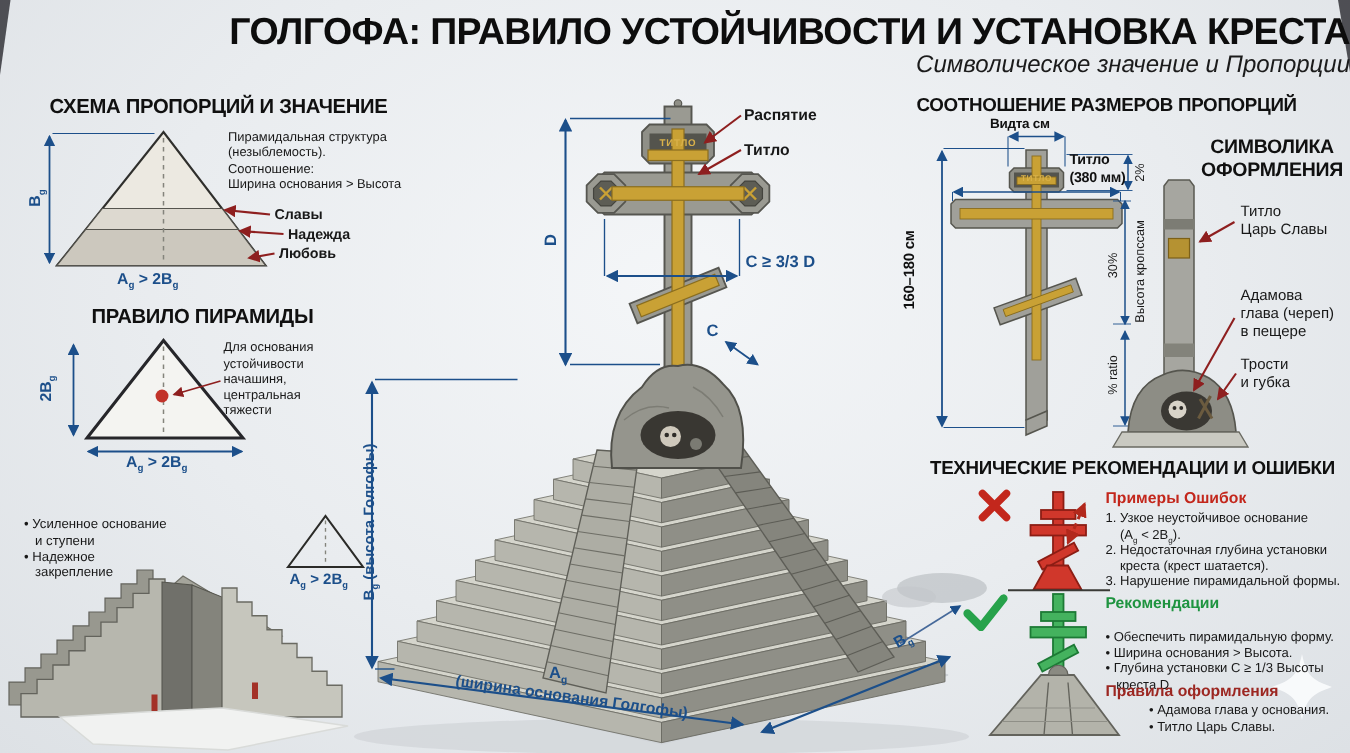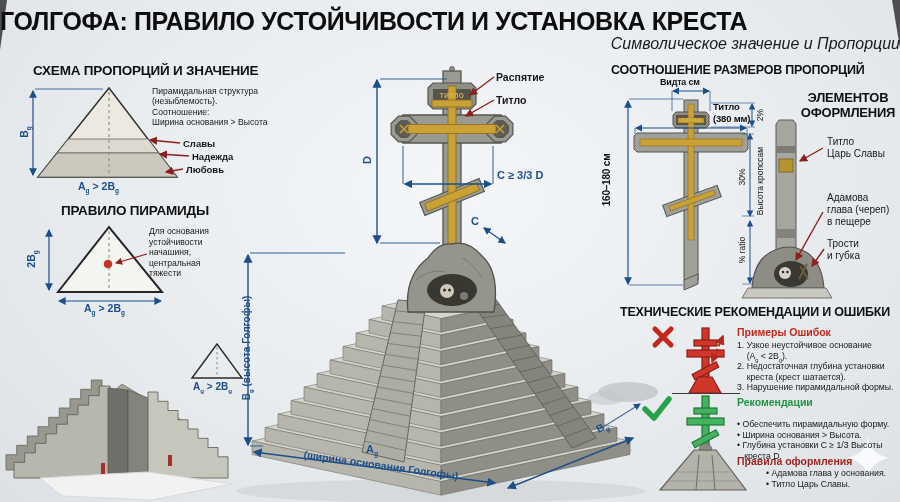--- a/index.html
+++ b/index.html
@@ -5,21 +5,21 @@
   html,body{margin:0;padding:0;background:#cfd3d7;}
   .stage{position:relative;width:900px;height:502px;overflow:hidden;
     background:radial-gradient(ellipse at 50% 38%, #f4f6f8 0%, #e9ecef 55%, #dde1e5 100%);
     font-family:"Liberation Sans", sans-serif;}
   svg{position:absolute;left:0;top:0;z-index:1;}
   .lbl{position:absolute;white-space:pre;z-index:5;color:var(--ink);line-height:1.2;}
   .ctr{transform:translate(-50%,-50%);}
   .r90{transform:translate(-50%,-50%) rotate(-90deg);}
   .blue{color:var(--dim_blue);font-weight:700;}
   .hd{font-weight:700;color:#101010;letter-spacing:-0.2px;}
-  .ttl{left:0;right:0;text-align:left;font-weight:800;font-size:25px;letter-spacing:-0.4px;color:#0d0d0d;}
+  .ttl{left:0;right:0;text-align:right;font-weight:800;font-size:25px;letter-spacing:-0.4px;color:#0d0d0d;}
   .sub{left:0;right:0;text-align:right;font-style:italic;font-size:16px;color:#1b1b1b;}
   .red-h{color:var(--error_red);font-weight:700;}
   .green-h{color:var(--ok_green);font-weight:700;}
   .rules-h{color:var(--rules_red);font-weight:700;}
   .gold{color:#d9b14a;font-weight:700;}
   sub{font-size:0.62em;line-height:0;}
 </style>
 </head>
 <body>
 
@@ -283,20 +283,24 @@
 
   <div class="lbl hd" style="left:61px;top:203px;font-size:13.5px">ПРАВИЛО ПИРАМИДЫ</div>
   <div class="lbl r90 blue" style="left:31px;top:259px;font-size:10.5px">2B<sub>g</sub></div>
   <div class="lbl" style="left:149px;top:226px;font-size:8.6px;line-height:10.6px">Для основания
 устойчивости
 начашиня,
 центральная
 тяжести</div>
   <div class="lbl blue" style="left:84px;top:302px;font-size:10.5px">A<sub>g</sub> &gt; 2B<sub>g</sub></div>
 
+  <div class="lbl" style="left:16px;top:344px;font-size:8.8px;line-height:10.8px">• Усиленное основание
+   и ступени
+• Надежное
+   закрепление</div>
   <div class="lbl blue" style="left:193px;top:381px;font-size:10px">A<sub>g</sub> &gt; 2B<sub>g</sub></div>
 
   <div class="lbl" style="left:496px;top:71px;font-size:10.5px;font-weight:600">Распятие</div>
   <div class="lbl" style="left:496px;top:94px;font-size:10.5px;font-weight:600">Титло</div>
   <div class="lbl ctr gold" style="left:452px;top:96px;font-size:6.5px;letter-spacing:0.5px">ТИТЛО</div>
   <div class="lbl r90 blue" style="left:368px;top:160px;font-size:11px">D</div>
   <div class="lbl blue" style="left:497px;top:169px;font-size:11px">C ≥ 3/3 D</div>
   <div class="lbl blue" style="left:471px;top:215px;font-size:11px">C</div>
   <div class="lbl r90 blue" style="left:247px;top:348px;font-size:10px">B<sub>g</sub> (высота Голгофы)</div>
   <div class="lbl blue" style="left:366px;top:443px;font-size:11px">A<sub>g</sub></div>
@@ -307,21 +311,21 @@
   <div class="lbl hd" style="left:660px;top:77px;font-size:9px">Видта см</div>
   <div class="lbl hd" style="left:713px;top:101px;font-size:9.5px;line-height:11.5px">Титло
 (380 мм)</div>
   <div class="lbl ctr gold" style="left:691px;top:120px;font-size:5.5px;letter-spacing:0.4px">ТИТЛО</div>
   <div class="lbl r90" style="left:760px;top:115px;font-size:8.5px">2%</div>
   <div class="lbl r90 hd" style="left:607px;top:180px;font-size:10px">160–180 см</div>
   <div class="lbl r90" style="left:742px;top:177px;font-size:8.5px">30%</div>
   <div class="lbl r90" style="left:760px;top:181px;font-size:8.5px">Высота кропссам</div>
   <div class="lbl r90" style="left:742px;top:250px;font-size:8.5px">% ratio</div>
 
-  <div class="lbl hd" style="left:796px;top:90px;font-size:13px;line-height:15px;width:104px;text-align:center;white-space:pre-line">ЭЛЕМЕНТОВ
+  <div class="lbl hd" style="left:796px;top:90px;font-size:13px;line-height:15px;width:104px;text-align:center;white-space:pre-line">СИМВОЛИКА
 ОФОРМЛЕНИЯ</div>
   <div class="lbl" style="left:827px;top:136px;font-size:10px;line-height:12px">Титло
 Царь Славы</div>
   <div class="lbl" style="left:827px;top:192px;font-size:10px;line-height:12px">Адамова
 глава (череп)
 в пещере</div>
   <div class="lbl" style="left:827px;top:238px;font-size:10px;line-height:12px">Трости
 и губка</div>
 
   <div class="lbl hd" style="left:620px;top:305px;font-size:12.5px">ТЕХНИЧЕСКИЕ РЕКОМЕНДАЦИИ И ОШИБКИ</div>

